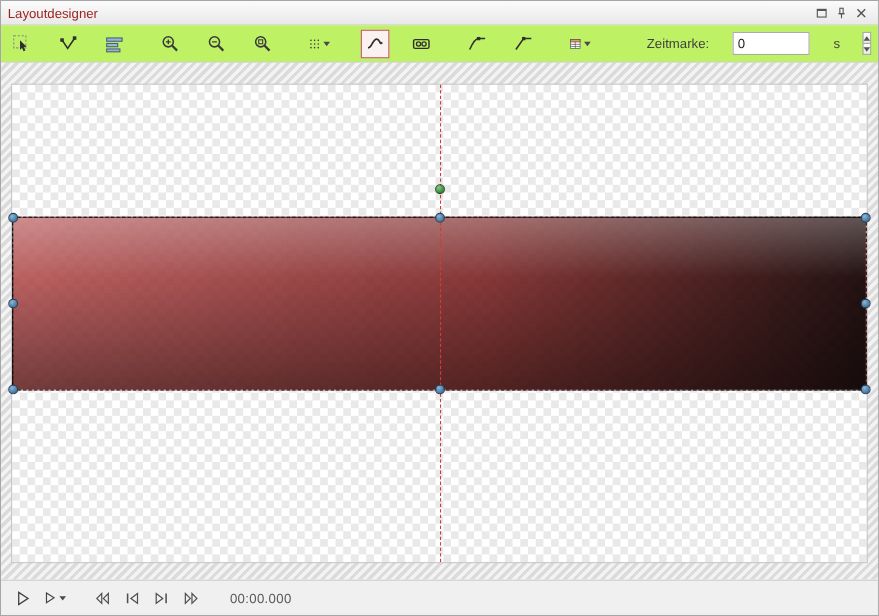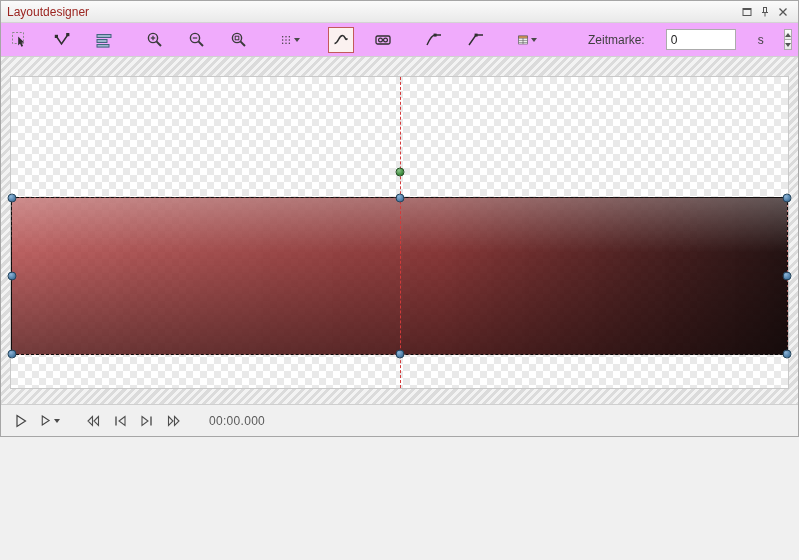--- a/index.html
+++ b/index.html
@@ -2,21 +2,21 @@
 <html><head>
 <meta charset="utf-8">
 <style>
   * { margin:0; padding:0; box-sizing:border-box; }
   body {
     width:799px; height:560px; overflow:hidden;
     font-family:"Liberation Sans", sans-serif; font-size:12px;
     background:#f0f0f0;
   }
   .window {
-    width:799px; height:437px;
+    width:799px; height:560px;
     border:1px solid #a6a6a6;
     display:flex; flex-direction:column;
     background:#f0f0f0;
   }
   
   .titlebar {
     height:22px; flex:0 0 22px;
     background:linear-gradient(#fbfbfb,#e9e9e9);
     border-bottom:1px solid #d4d4d4;
     display:flex; align-items:center;
@@ -24,21 +24,21 @@
   }
   .titlebar .title { color:#9b2420; font-size:12px; }
   .titlebar .spacer { flex:1; }
   .winbtn {
     width:18px; height:16px; display:flex; align-items:center; justify-content:center;
     color:#555; background:transparent; border:none; cursor:default;
   }
   
   .toolbar {
     height:34px; flex:0 0 34px;
-    background:#f0abfc;
+    background:#bef264;
     border-bottom:1px solid #d0d0d0;
     display:flex; align-items:center;
     padding:0 6px; gap:16px;
   }
   .tbtn {
     height:26px; min-width:26px;
     display:flex; align-items:center; justify-content:center;
     border:1px solid transparent; background:transparent; padding:0 2px;
   }
   .tbtn.active { border-color:#c25a5a; background:#fbf1f0; }

